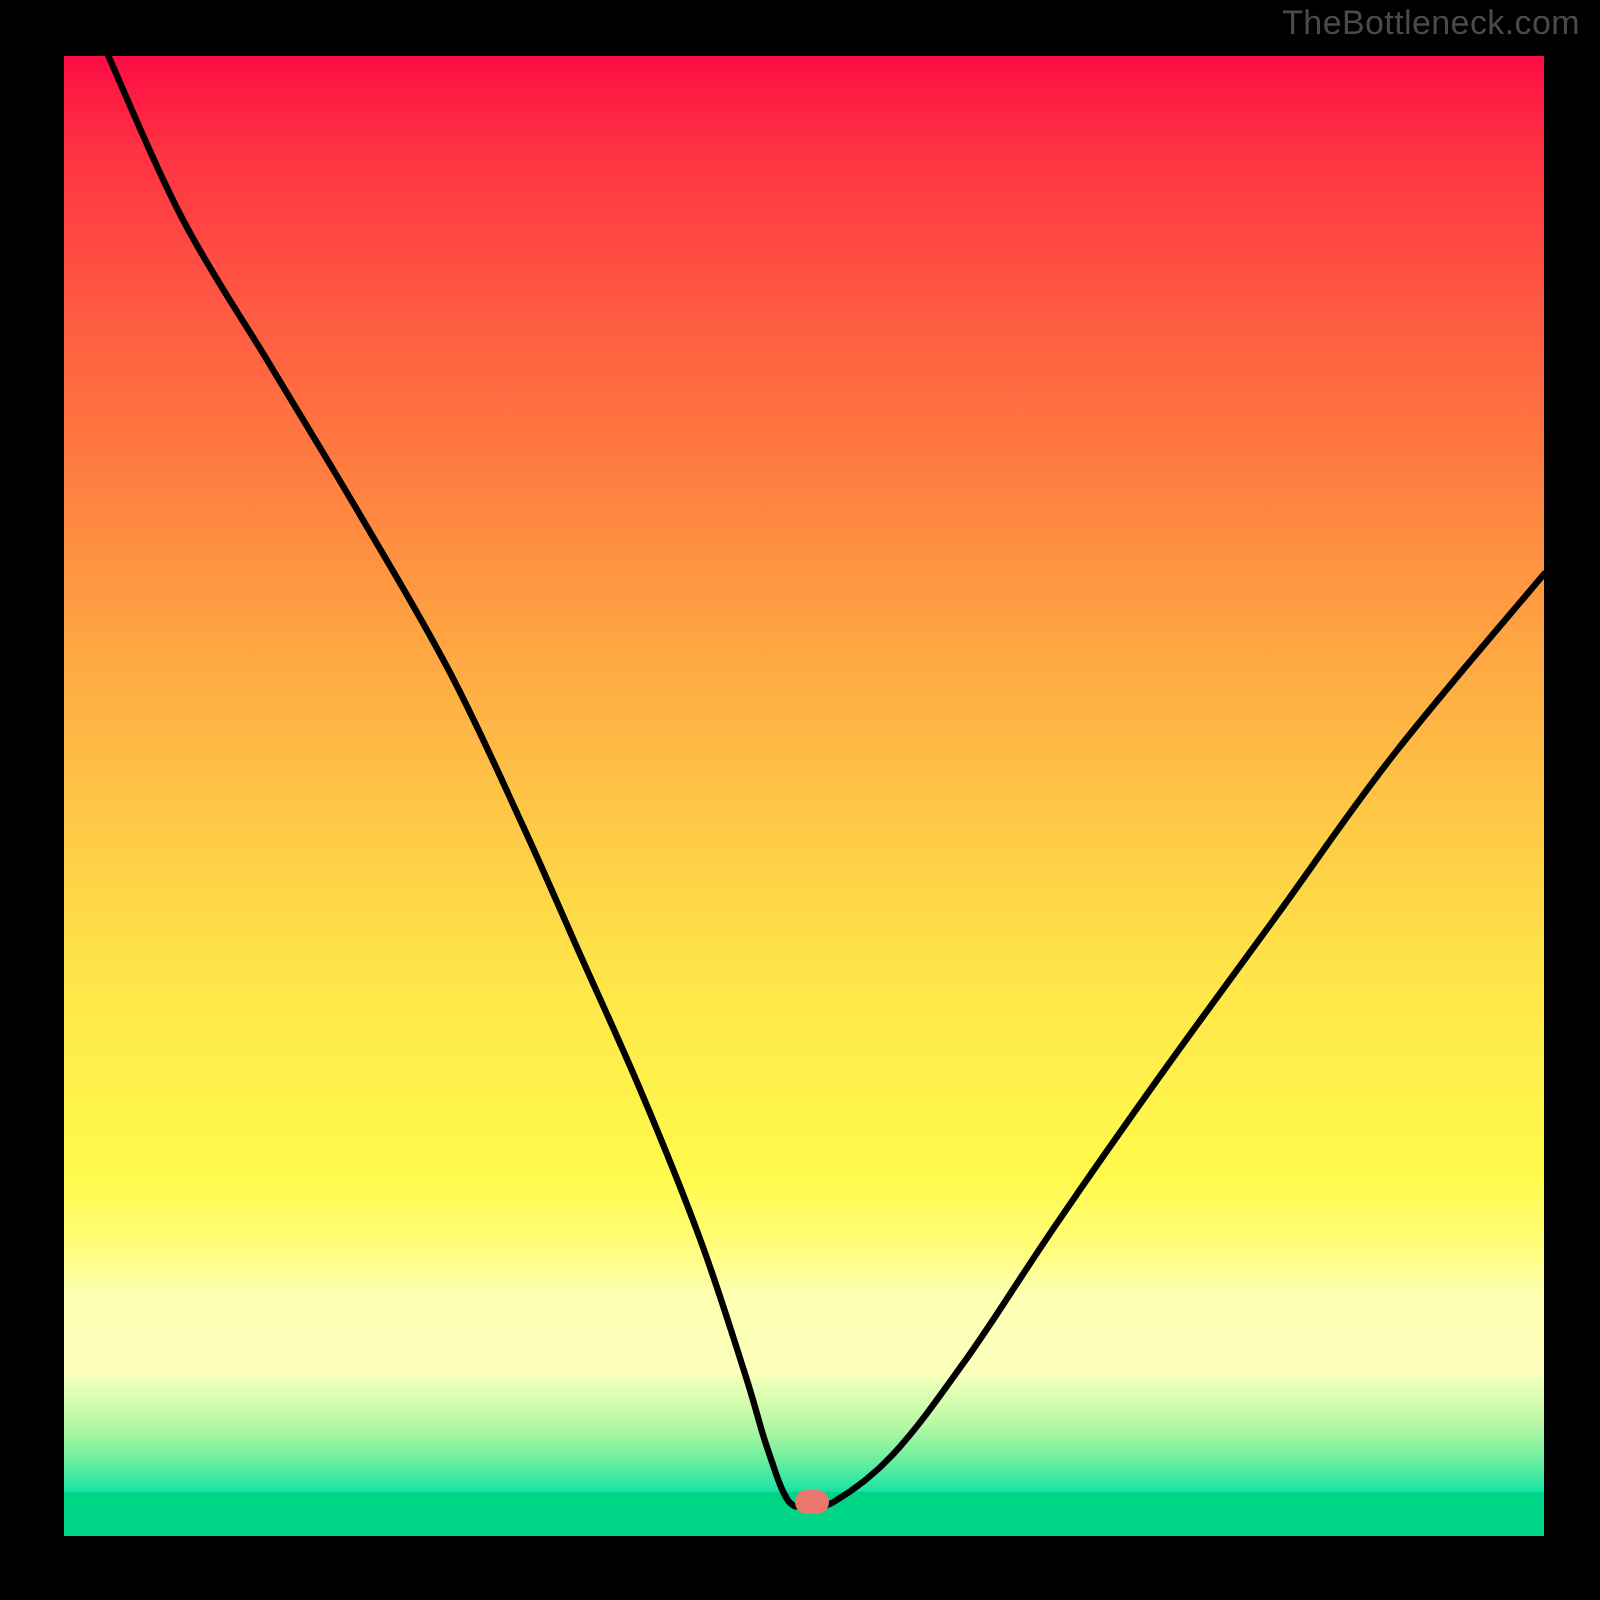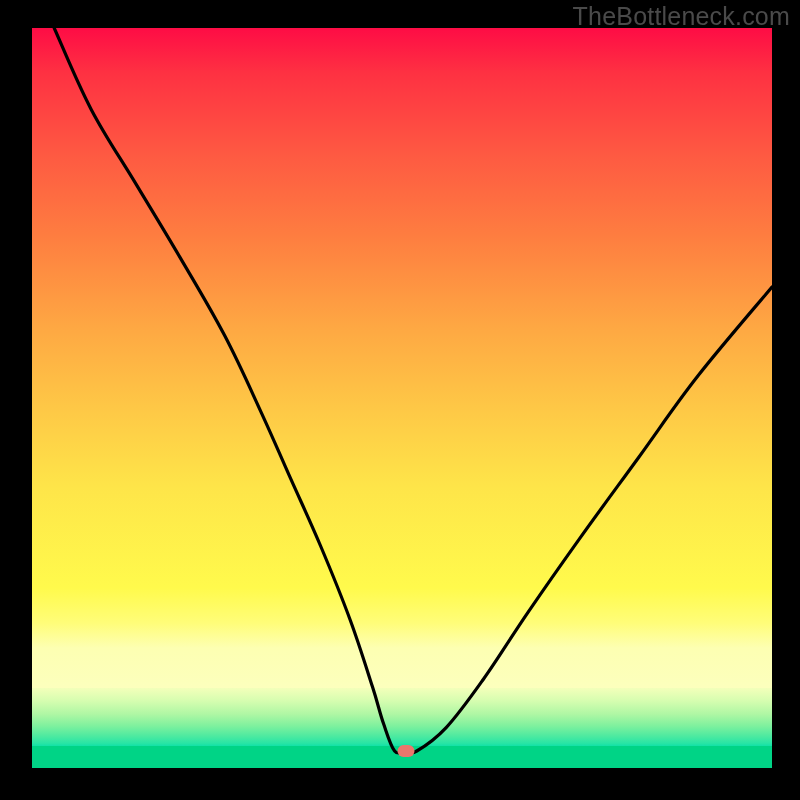--- a/index.html
+++ b/index.html
@@ -15,21 +15,21 @@
     position: relative;
     width: 800px;
     height: 800px;
     background: #000;
   }
   .watermark {
     position: absolute;
     top: 2px;
     right: 10px;
     color: #4a4a4a;
-    font-size: 25px;
+    font-size: 17px;
     font-weight: 500;
     letter-spacing: 0.2px;
     z-index: 4;
   }
   .plot {
     position: absolute;
     left: 32px;
     top: 28px;
     width: 740px;
     height: 740px;

